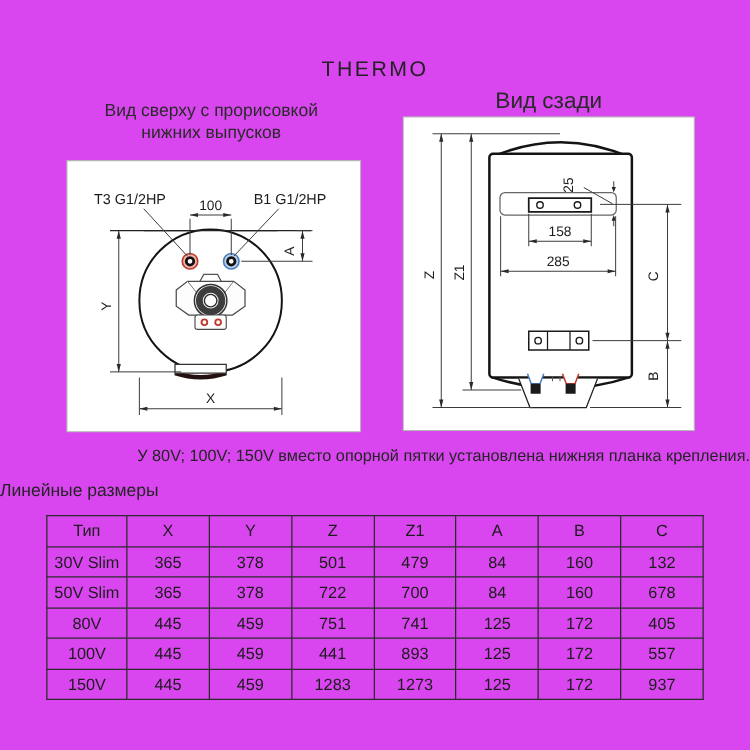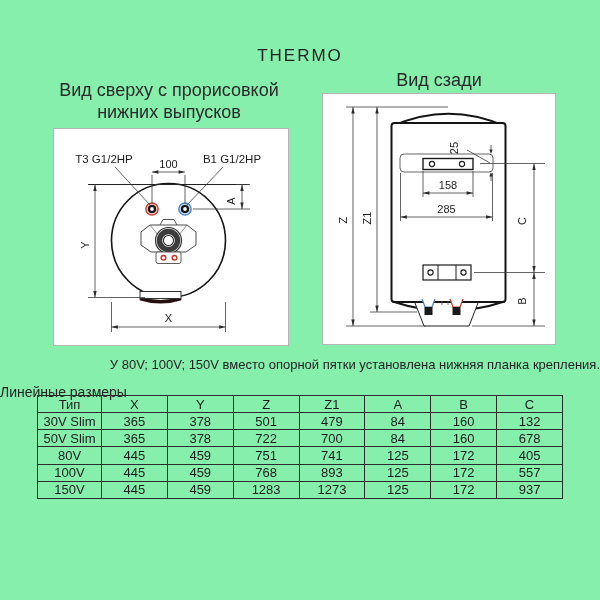--- a/index.html
+++ b/index.html
@@ -1,31 +1,31 @@
 <!DOCTYPE html>
 <html><head>
 <meta charset="utf-8">
 <style>
   html,body{margin:0;padding:0;background:#fff;}
-  #canvas{position:relative;width:600px;height:600px;background:#86efac;overflow:hidden;
+  #canvas{position:relative;width:600px;height:600px;background:#d946ef;overflow:hidden;
           font-family:"Liberation Sans",sans-serif;color:#1c1c1c;}
   .page-title{position:absolute;top:46px;left:0;right:0;text-align:center;
               font-size:17px;letter-spacing:2px;color:#222;}
   .tv-title{position:absolute;top:80px;left:38px;width:262px;text-align:center;
-            font-size:18px;line-height:1.2;color:#2a2a2a;}
+            font-size:14px;line-height:1.2;color:#2a2a2a;}
   .rv-title{position:absolute;top:70px;left:322px;width:234px;text-align:center;
             font-size:18px;color:#2a2a2a;}
   .note{position:absolute;top:357px;left:0;right:0;text-align:right;font-size:13px;color:#242424;}
   .tbl-title{position:absolute;top:384px;left:0;right:0;text-align:left;font-size:14px;color:#242424;}
   svg.tv{position:absolute;left:53px;top:128px;}
   svg.rv{position:absolute;left:322px;top:93px;}
   svg text{font-family:"Liberation Sans",sans-serif;fill:#1c1c1c;}
   svg .dim{font-size:11px;}
   svg .lbl{font-size:11.5px;}
-  table.dims{position:absolute;top:395px;left:37px;width:526px;height:104px;
+  table.dims{position:absolute;top:412px;left:37px;width:526px;height:148px;
              border-collapse:collapse;table-layout:fixed;border:1.5px solid #1a1a1a;}
   table.dims td{border:1px solid #2b2b2b;text-align:center;vertical-align:middle;
                 font-size:13px;padding:0;color:#1c1c1c;}
   col.c-type{width:64px;}
 </style>
 </head>
 <body>
 
 <div id="canvas">
 
@@ -263,21 +263,21 @@
         <td>751</td>
         <td>741</td>
         <td>125</td>
         <td>172</td>
         <td>405</td>
       </tr>
       <tr>
         <td>100V</td>
         <td>445</td>
         <td>459</td>
-        <td>768</td>
+        <td>441</td>
         <td>893</td>
         <td>125</td>
         <td>172</td>
         <td>557</td>
       </tr>
       <tr>
         <td>150V</td>
         <td>445</td>
         <td>459</td>
         <td>1283</td>

